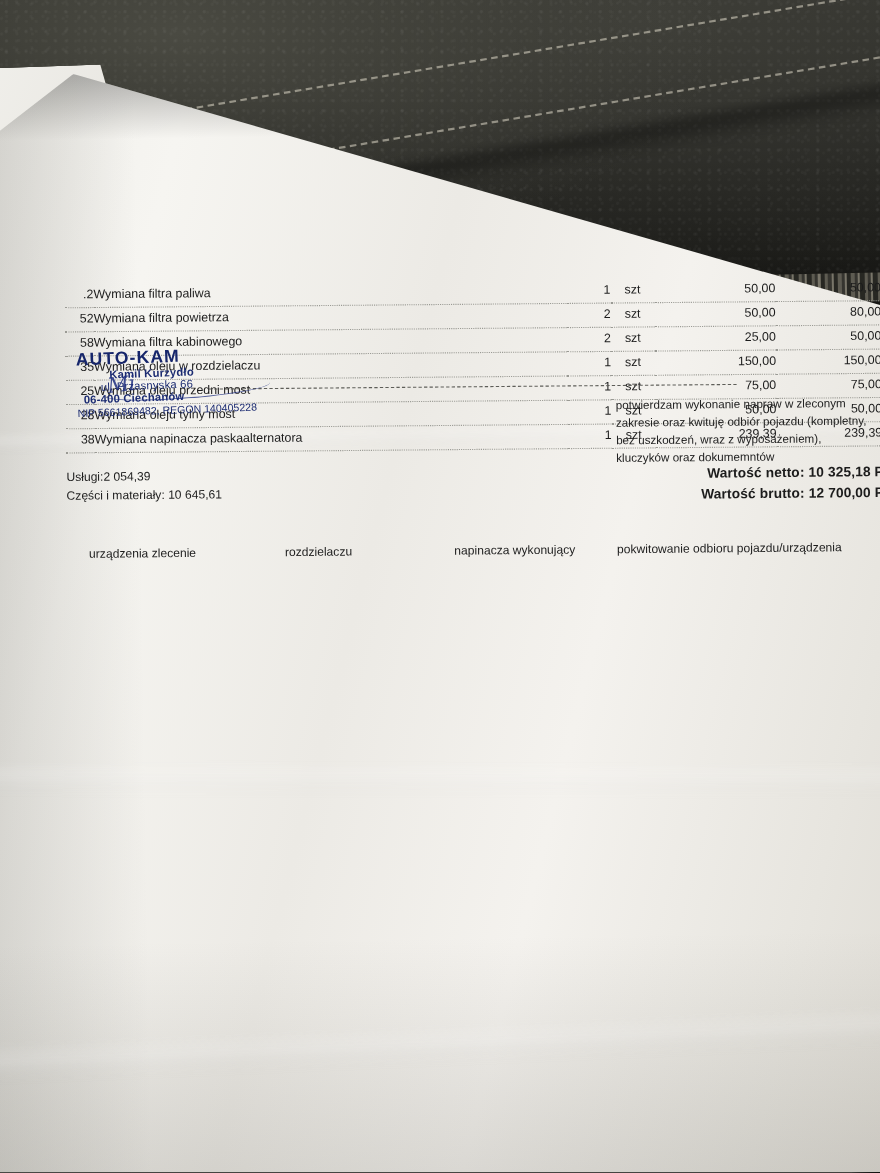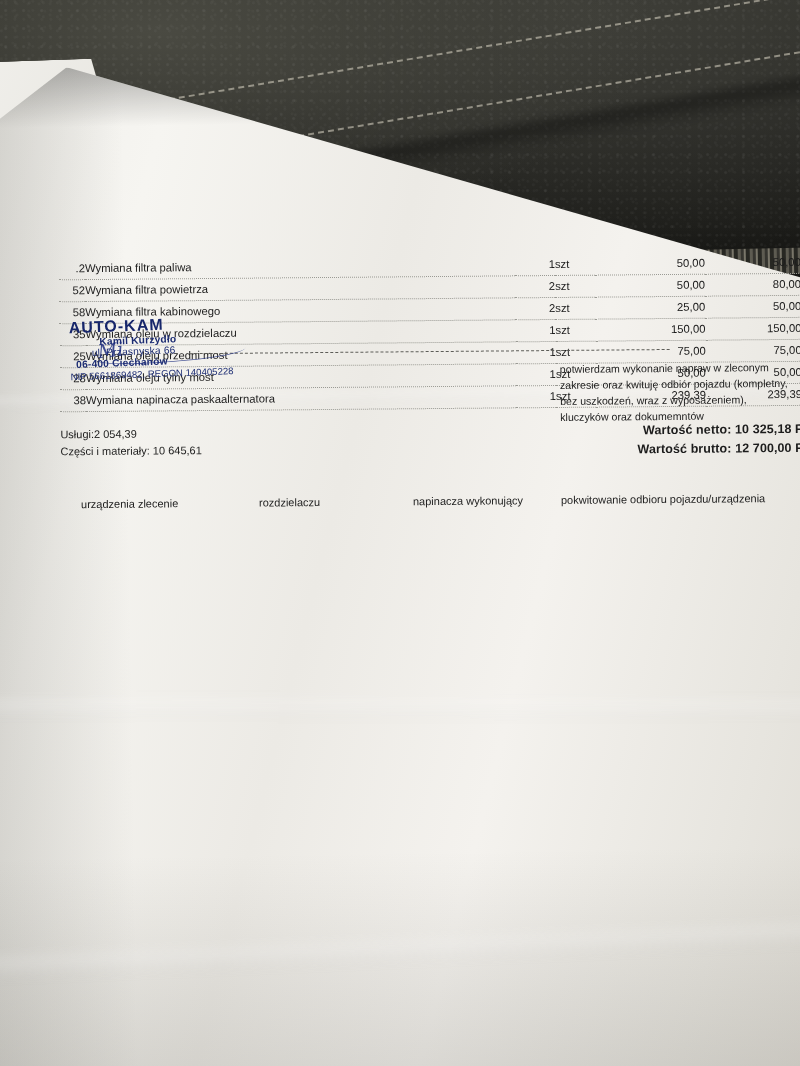--- a/index.html
+++ b/index.html
@@ -132,21 +132,21 @@
     font-size: 11.3px;
   }
   table.items td {
     padding: 4px 0 5px 0;
     border-bottom: 1px dotted #9a9a94;
     white-space: nowrap;
   }
   td.c-no { width: 26px; text-align: right; padding-right: 6px; color: #222; }
   td.c-desc { width: 430px; }
   td.c-qty { width: 40px; text-align: right; padding-right: 6px; }
-  td.c-unit { width: 40px; text-align: left; padding-left: 4px; }
+  td.c-unit { width: 40px; text-align: center; padding-left: 4px; }
   td.c-price { width: 110px; text-align: right; padding-right: 8px; }
   td.c-total { width: 96px; text-align: right; }
 
   .totals-block {
     margin-top: 14px;
     display: flex;
     justify-content: space-between;
     align-items: flex-start;
   }
   .totals-left { font-size: 11px; line-height: 1.55; }

